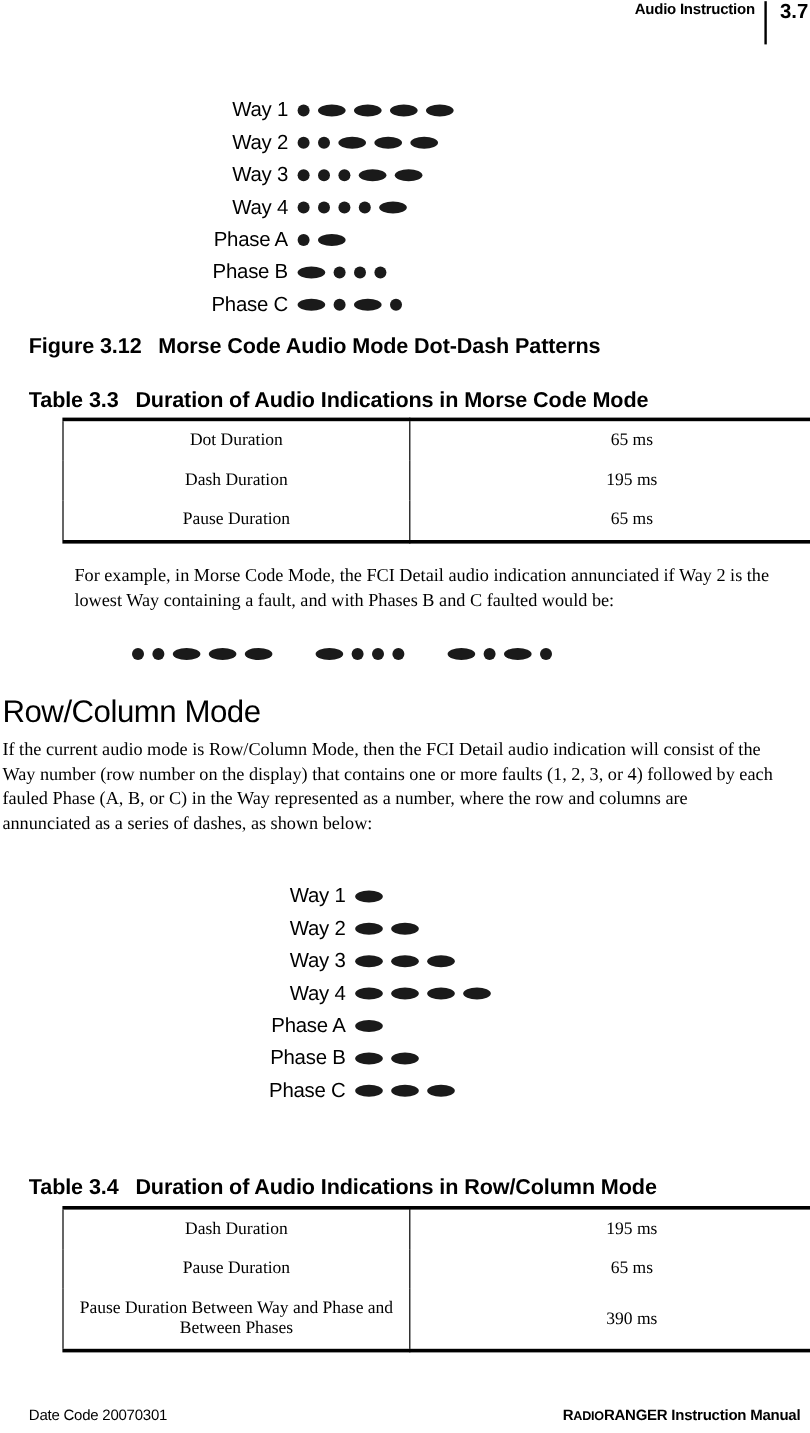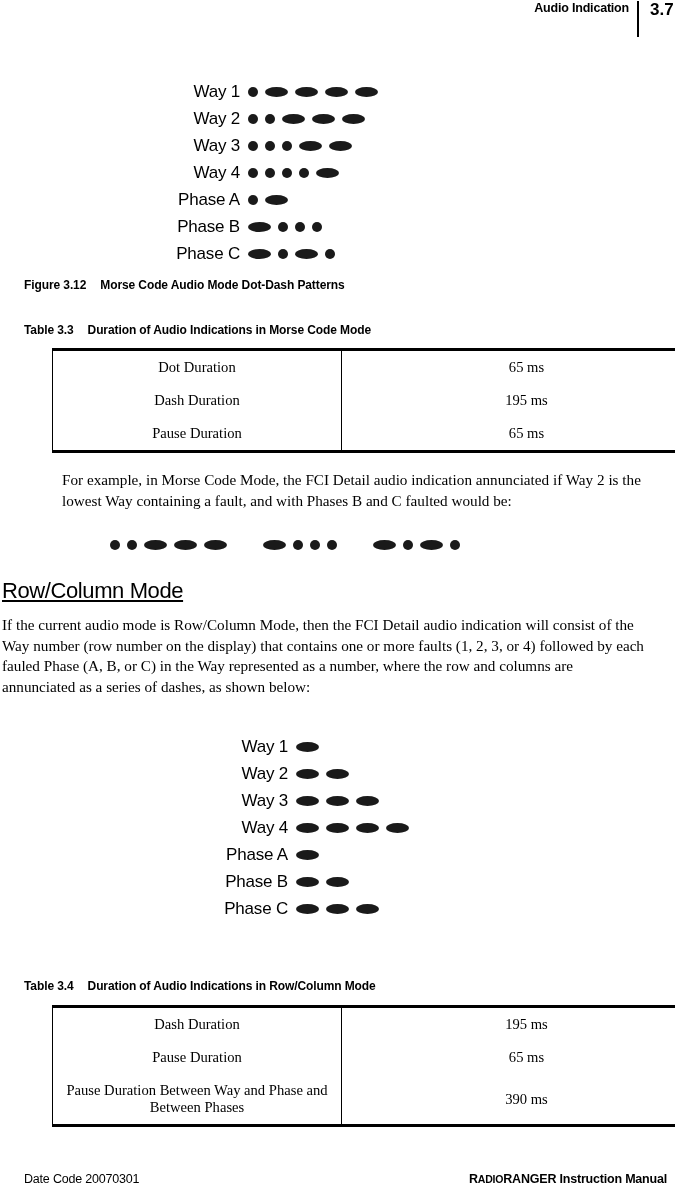--- a/index.html
+++ b/index.html
@@ -97,43 +97,42 @@
     position: absolute;
     display: flex;
     align-items: center;
   }
 
   
   .caption {
     position: absolute;
     font-family: "Liberation Sans", sans-serif;
     font-weight: 700;
-    font-size: 12px;
+    font-size: 18px;
     letter-spacing: -0.1px;
     white-space: nowrap;
   }
   .caption .cap-num { margin-right: 14px; }
 
   
   .body-text {
     position: absolute;
     font-family: "Liberation Serif", serif;
     font-size: 15.2px;
     line-height: 20.5px;
     text-align: left;
   }
 
   
   .section-heading {
     position: absolute;
     font-family: "Liberation Sans", sans-serif;
-    font-size: 22px;
+    font-size: 26px;
     font-weight: 400;
     letter-spacing: -0.4px;
-    text-decoration: underline;
   }
 
   
   .data-table {
     position: absolute;
     border-collapse: collapse;
     width: 660px;
     border-top: 3px solid #000;
     border-bottom: 3px solid #000;
   }
@@ -177,21 +176,21 @@
   }
   .smallcaps { font-size: 10.5px; }
 </style>
 </head>
 <body>
 
 <div class="page">
 
   <div class="header">
     <div class="header-text">
-      <div class="header-line2">Audio Indication</div>
+      <div class="header-line2">Audio Instruction</div>
     </div>
     <div class="header-rule"></div>
     <div class="header-page">3.7</div>
   </div>
 
   <div class="figure" id="fig-morse" style="left:140px; top:78px; width:400px;">
     <div class="fig-rows">
         <div class="fig-row">
           <div class="fig-label" style="width: 100px;">Way 1</div>
           <div class="sym-wrap">

